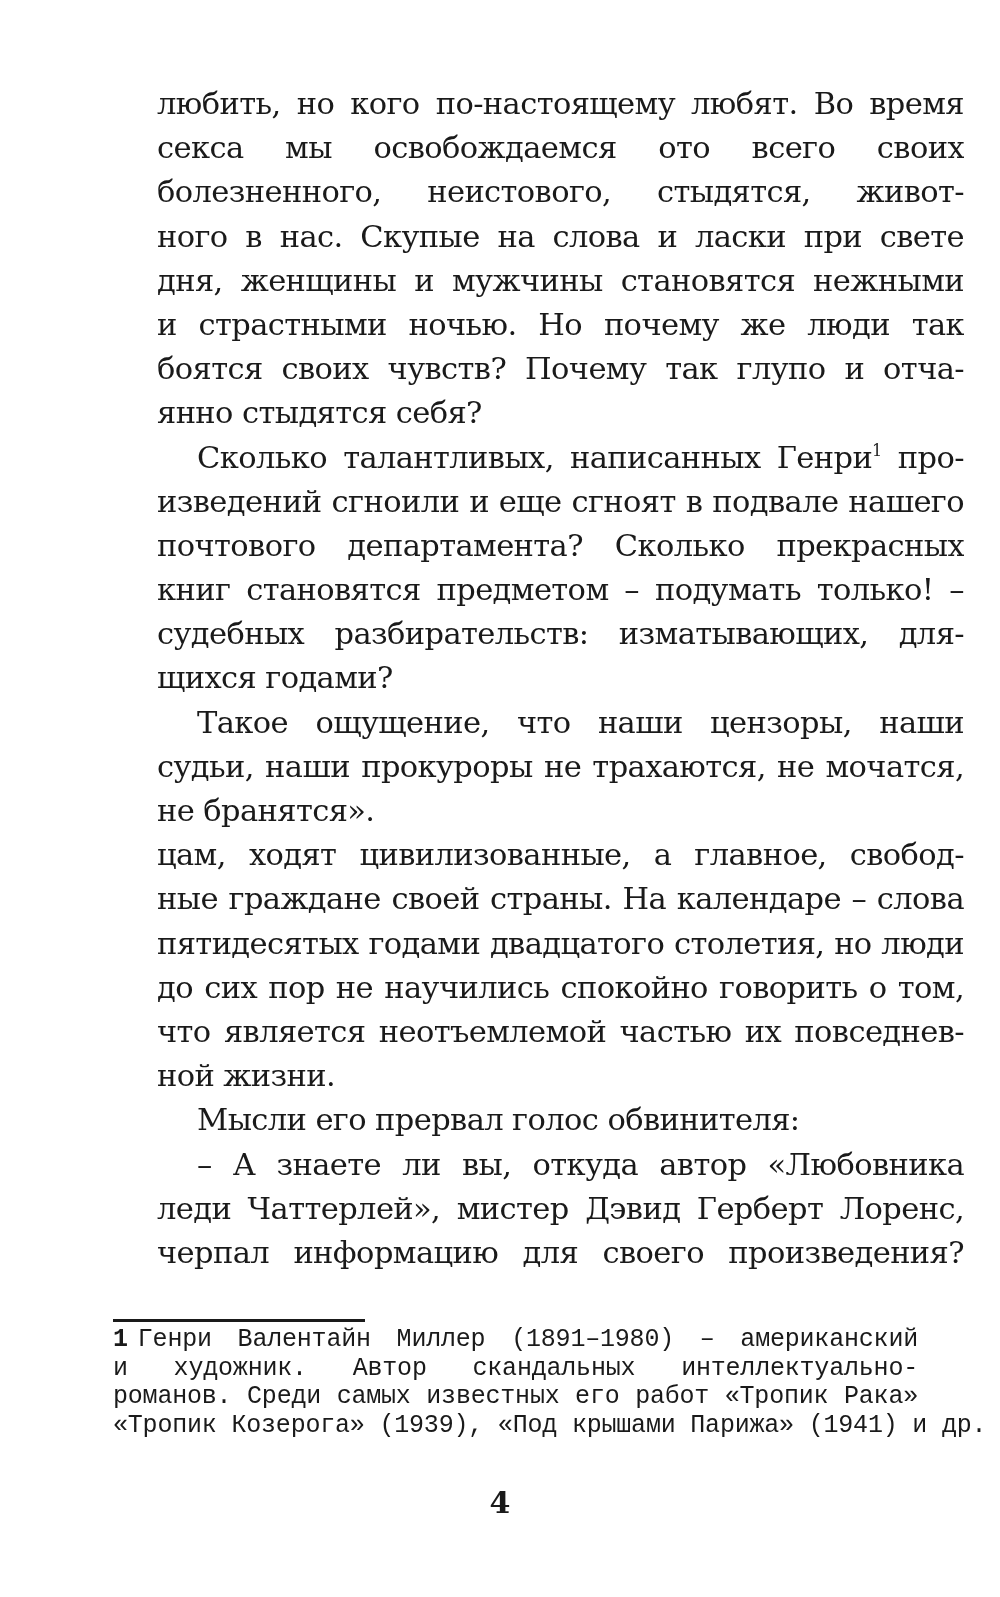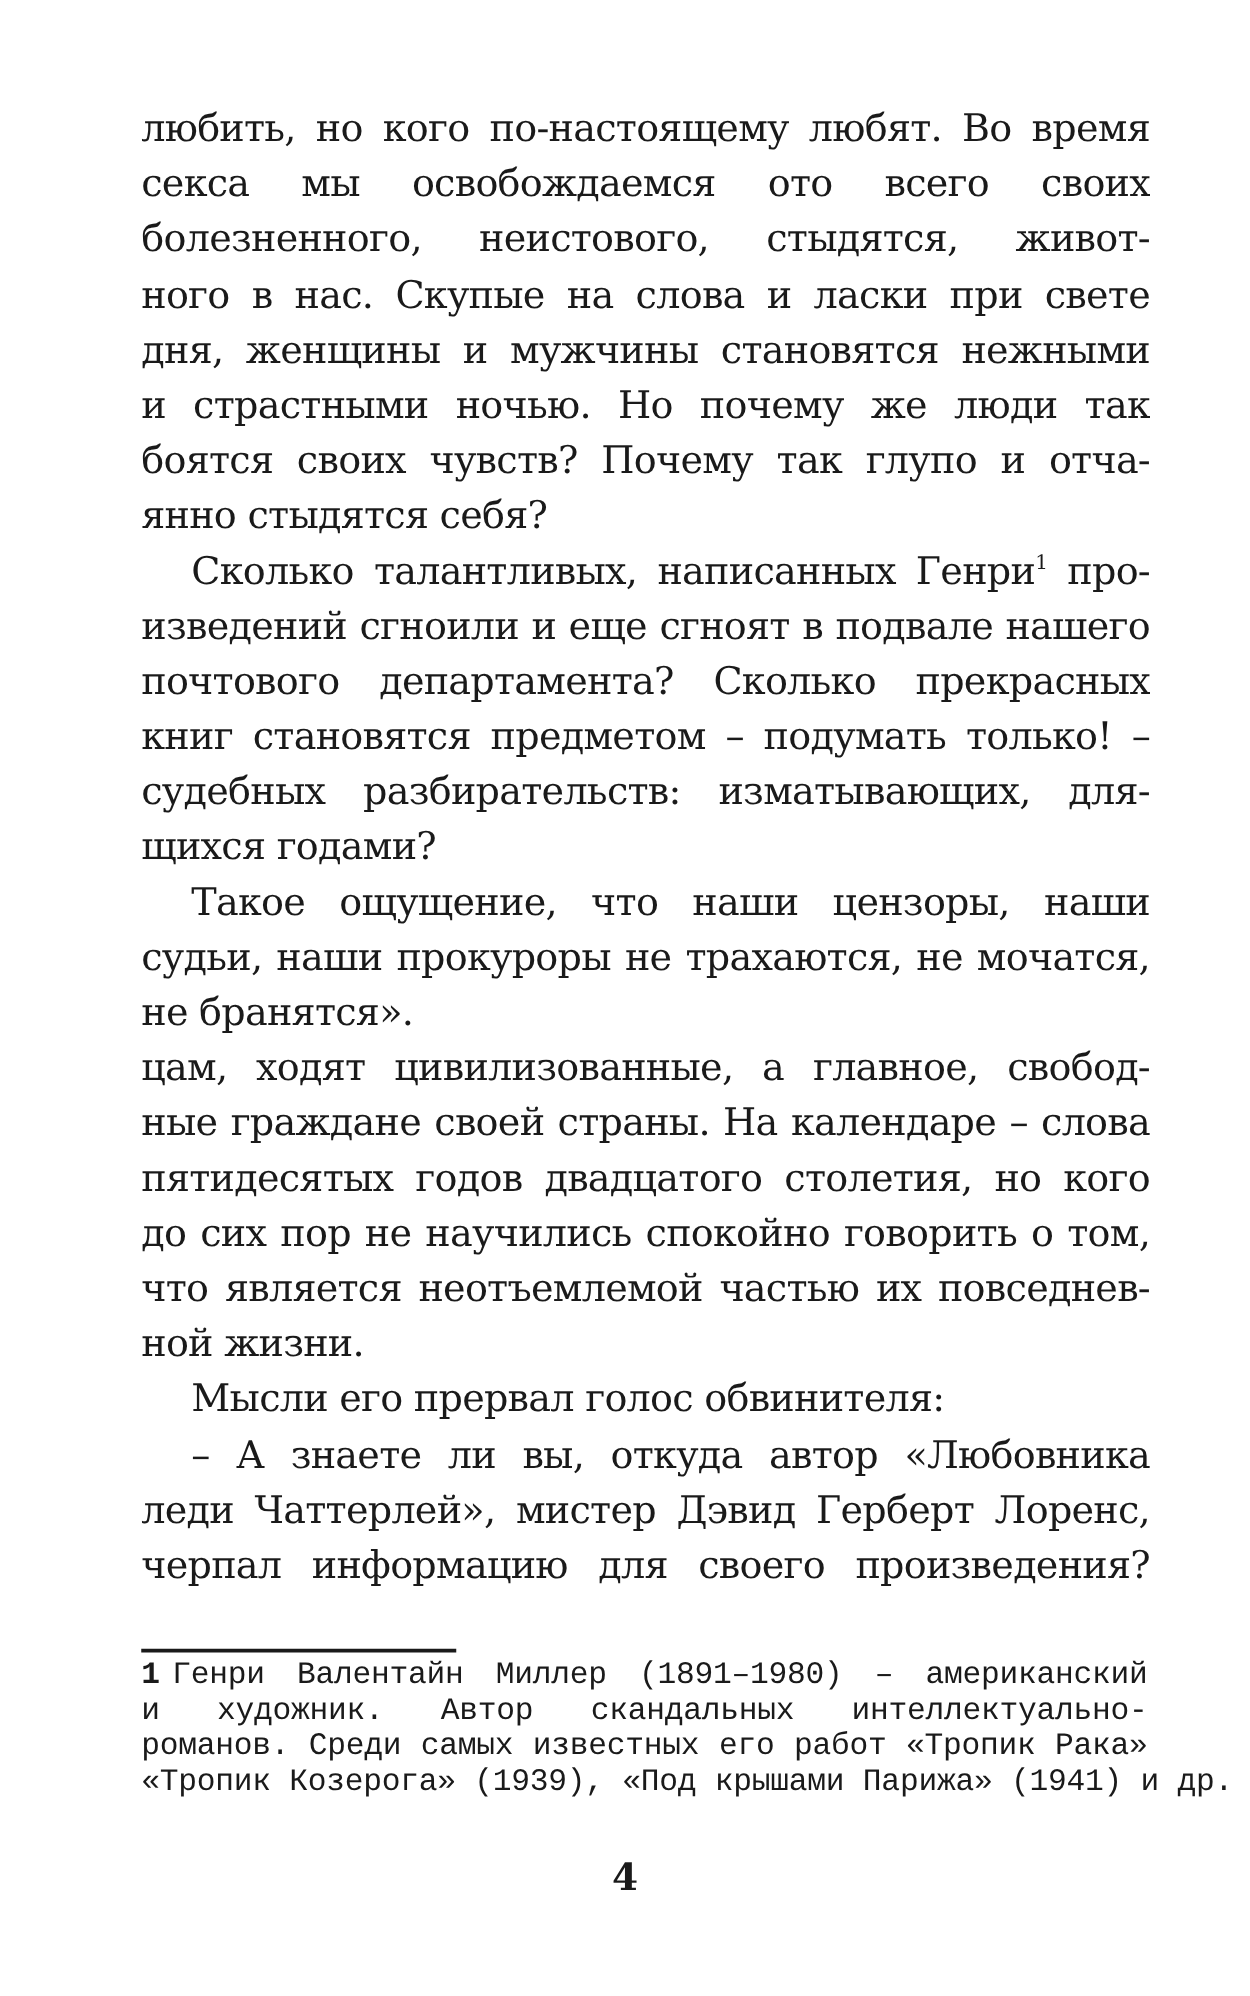--- a/index.html
+++ b/index.html
@@ -1,18 +1,18 @@
 <!DOCTYPE html>
 <html><head>
   <meta charset="utf-8">
   <style>
     html, body { margin: 0; padding: 0; background: #ffffff; }
     body { width: 1000px; height: 1597px; position: relative; overflow: hidden; color: #1a1a1a; }
     .page { position: absolute; left: 113px; top: 82px; width: 807px; }
-    .body-text { font-family: "DejaVu Serif", "Liberation Serif", serif; font-size: 30.5px; line-height: 44.2px; letter-spacing: -0.6px; }
+    .body-text { font-family: "DejaVu Serif", "Liberation Serif", serif; font-size: 30.5px; line-height: 44.2px; letter-spacing: -0.6px; margin-left: 44px; }
     .line { display: block; white-space: nowrap; height: 44.2px; }
     .line.j { text-align: justify; text-align-last: justify; white-space: normal; overflow: hidden; }
     .line.indent { padding-left: 40px; }
     .sup { font-size: 16px; vertical-align: 12px; line-height: 0; }
     .separator { position: absolute; left: 113px; top: 1319px; width: 252px; height: 3px; background: #1a1a1a; }
     .footnote { position: absolute; left: 113px; top: 1326px; width: 805px; font-family: Liberation Mono, monospace; font-size: 25px; line-height: 28.5px; letter-spacing: -0.2px; }
     .footnote .line { height: 28.5px; }
     .fn-num { font-weight: bold; margin-right: 10px; }
     .page-number { position: absolute; left: 0; width: 1000px; top: 1485px; text-align: center; font-family: "DejaVu Serif", "Liberation Serif", serif; font-weight: bold; font-size: 30px; }
   </style>
@@ -32,21 +32,21 @@
     <span class="line j"><span>изведений сгноили и еще сгноят в подвале нашего</span></span>
     <span class="line j"><span>почтового департамента? Сколько прекрасных</span></span>
     <span class="line j"><span>книг становятся предметом – подумать только! –</span></span>
     <span class="line j"><span>судебных разбирательств: изматывающих, для-</span></span>
     <span class="line"><span>щихся годами?</span></span>
     <span class="line j indent"><span>Такое ощущение, что наши цензоры, наши</span></span>
     <span class="line j"><span>судьи, наши прокуроры не трахаются, не мочатся,</span></span>
     <span class="line"><span>не бранятся».</span></span>
     <span class="line j"><span>цам, ходят цивилизованные, а главное, свобод-</span></span>
     <span class="line j"><span>ные граждане своей страны. На календаре – слова</span></span>
-    <span class="line j"><span>пятидесятых годов двадцатого столетия, но кого</span></span>
+    <span class="line j"><span>пятидесятых годами двадцатого столетия, но люди</span></span>
     <span class="line j"><span>до сих пор не научились спокойно говорить о том,</span></span>
     <span class="line j"><span>что является неотъемлемой частью их повседнев-</span></span>
     <span class="line"><span>ной жизни.</span></span>
     <span class="line indent"><span>Мысли его прервал голос обвинителя:</span></span>
     <span class="line j indent"><span>– А знаете ли вы, откуда автор «Любовника</span></span>
     <span class="line j"><span>леди Чаттерлей», мистер Дэвид Герберт Лоренс,</span></span>
     <span class="line j"><span>черпал информацию для своего произведения?</span></span>
   </div>
 
 <div class="separator"></div>

